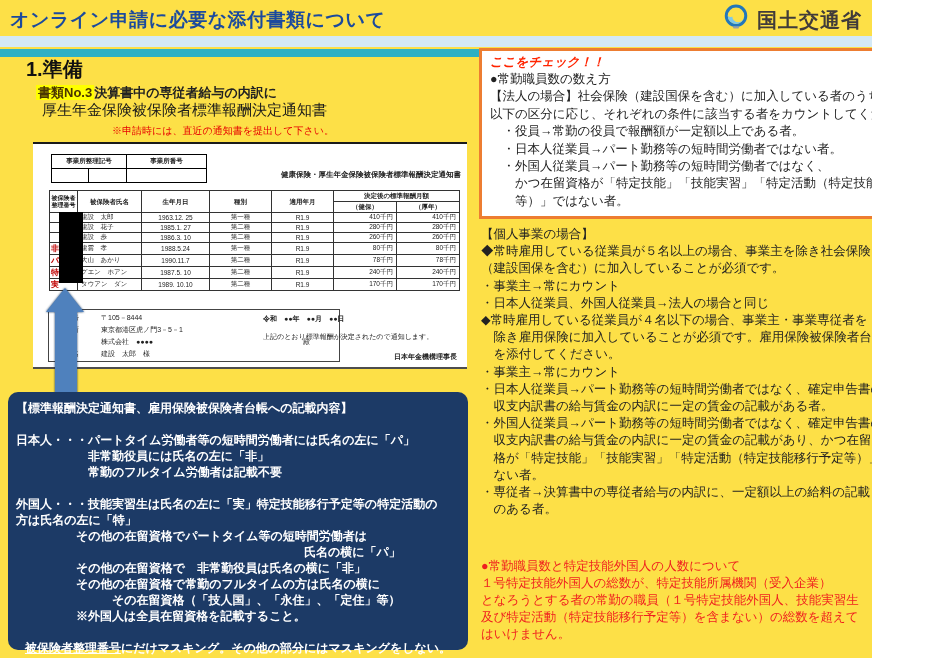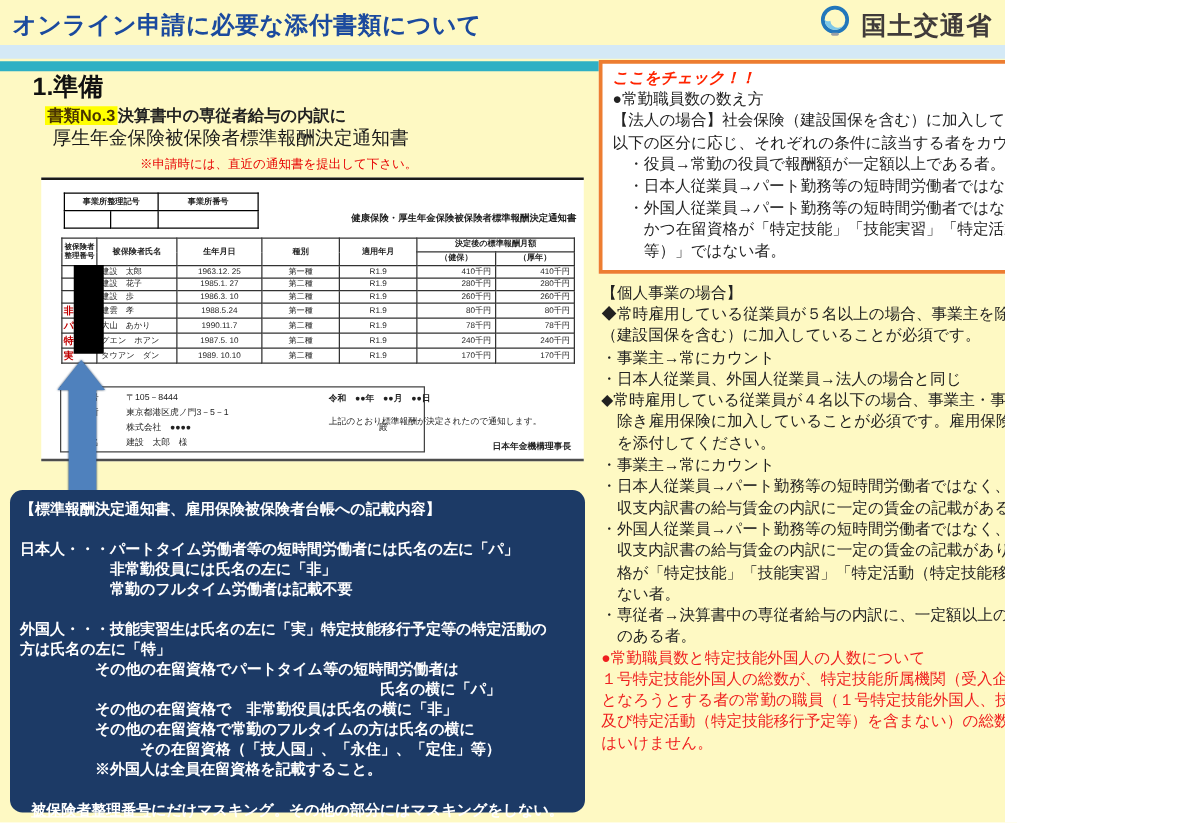--- a/index.html
+++ b/index.html
@@ -1,18 +1,18 @@
 <!DOCTYPE html>
 <html><head>
 <meta charset="utf-8">
 <style>
   * { margin:0; padding:0; box-sizing:border-box; }
   html,body { background:#fff; }
   body { font-family:"Liberation Sans", sans-serif; }
-  #page { position:relative; width:804px; height:658px; background:#fef9c3; overflow:hidden; }
+  #page { position:relative; width:872px; height:658px; background:#fde047; overflow:hidden; }
 
   
   .hd-title { position:absolute; left:10px; top:7px; font-size:19px; font-weight:bold; color:#1b4a9e; letter-spacing:0.5px; }
   .logo { position:absolute; right:10px; top:3px; display:flex; align-items:center; gap:6px; }
   .logo-text { font-size:20px; font-weight:bold; color:#403b3a; letter-spacing:1px; }
   .band1 { position:absolute; left:0; top:36px; width:946px; height:11px; background:#d4e9f6; }
   .band2 { position:absolute; left:0; top:49px; width:946px; height:8px; background:#2fb0c4; }
 
   
   .sec-title { position:absolute; left:26px; top:56px; font-size:20px; font-weight:bold; color:#111; }
@@ -49,32 +49,32 @@
 
   
   .arrow { position:absolute; left:46px; top:288px; width:40px; height:108px; filter:drop-shadow(0 0 1px #17375e); }
   .arrow-head { width:0; height:0; border-left:19px solid transparent; border-right:19px solid transparent;
           border-bottom:24px solid #4f81bd; }
   .arrow-shaft { width:22px; height:84px; margin-left:9px; background:#4f81bd; }
 
   
   .navy-box { position:absolute; left:8px; top:392px; width:460px; height:258px; background:#1c3a66;
           border-radius:10px; padding:8px 8px; color:#fff; font-size:12px; font-weight:bold; line-height:16px; }
-  .navy-lines { white-space:pre-line;font-family:Liberation Mono, monospace; }
+  .navy-lines { white-space:pre-line; }
   .navy-masking { margin-top:16px;text-align:center; }
   .u { text-decoration:underline; }
 
   
   .check-box { position:absolute; left:479px; top:48px; width:463px; height:171px; border:3px solid #ed7d31;
           background:#fff; padding:3px 8px; }
   .check-title { font-size:12.5px; color:#ff2400; font-weight:bold; line-height:17px;font-style:italic; }
   .check-lines { font-size:12.5px; color:#222; line-height:17.4px; white-space:pre-line; }
   .indiv-lines { position:absolute; left:481px; top:226px; width:462px; font-size:12.5px; color:#222;
           line-height:17.2px; white-space:pre-line; }
-  .red-lines { position:absolute; left:481px; top:518px; width:462px; font-size:12.5px; color:#ef1f1f;
+  .red-lines { position:absolute; left:481px; top:558px; width:462px; font-size:12.5px; color:#ef1f1f;
           line-height:17px; white-space:pre-line; }
   .page-num { position:absolute; left:920px; top:620px; font-size:13px; color:#333; }
 </style>
 </head>
 <body>
 
 <div id="page">
 
   <div class="hd-title">オンライン申請に必要な添付書類について</div>
   <div class="logo">

